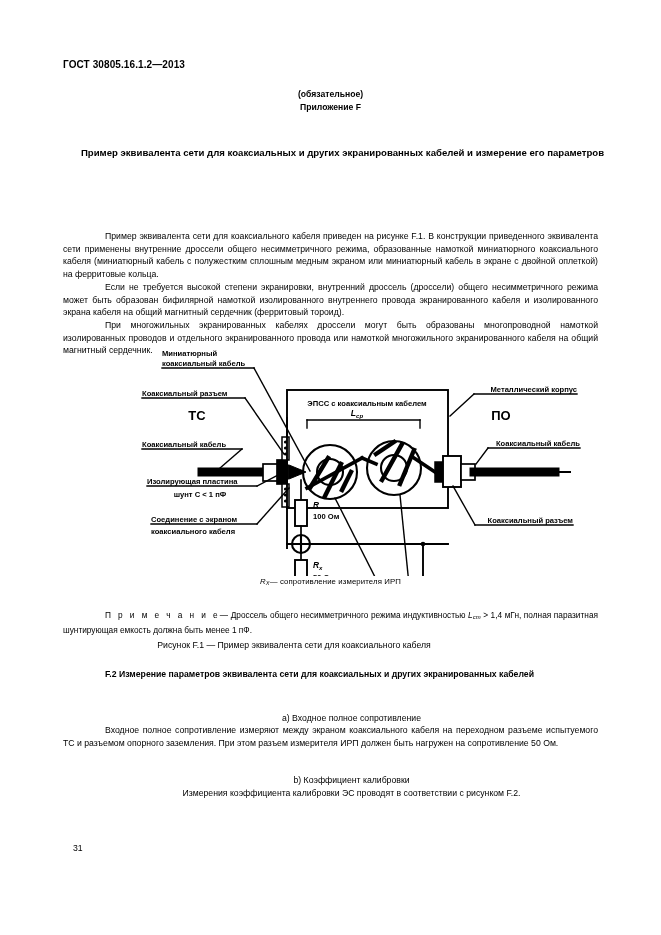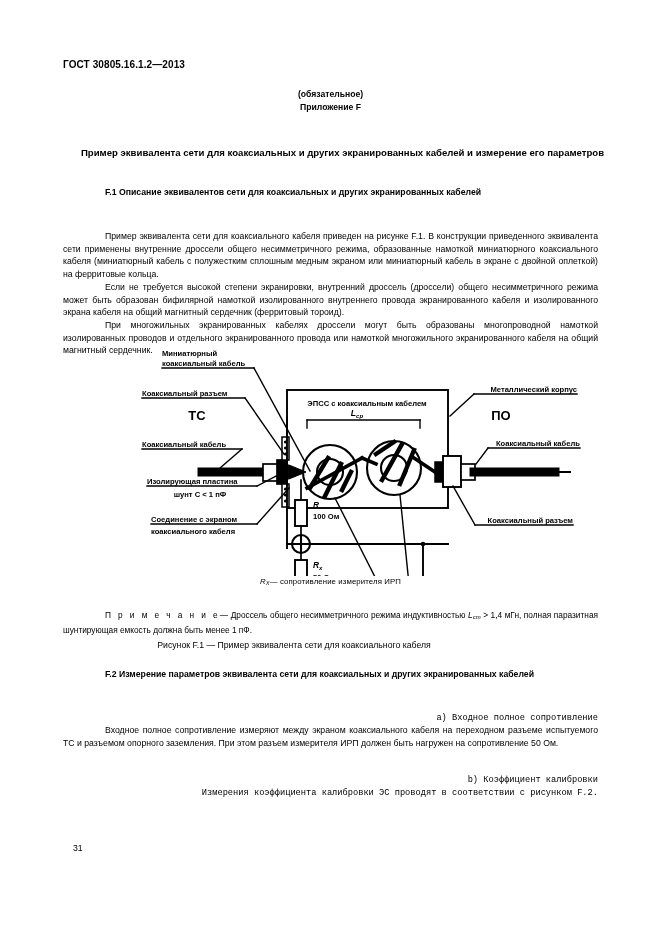--- a/index.html
+++ b/index.html
@@ -74,21 +74,21 @@
     position: absolute;
     left: 63px;
     width: 535px;
     font-size: 8.7px;
     line-height: 12.55px;
     text-align: justify;
     text-indent: 42px;
     text-justify: inter-word;
     margin-top: 27px;
   }
-  .para.listitem { text-indent: 42px; text-align: right; font-family: Liberation Mono, monospace; }
+  .para.listitem { text-indent: 42px; text-align: center; }
 
   #p1 { top: 203px; }
   #p2 { top: 254px; }
   #p3 { top: 292px; }
 
   #f2a   { top: 685px; }
   #f2p1  { top: 697px; }
   #f2b   { top: 747px; }
   #f2p2  { top: 760px; }
 
@@ -156,21 +156,20 @@
 
   <div class="doc-header">ГОСТ 30805.16.1.2—2013</div>
 
   <div class="annex-block">
     <div>(обязательное)</div>
     <div>Приложение F</div>
   </div>
 
   <div class="main-title">Пример эквивалента сети для коаксиальных и других экранированных кабелей и измерение его параметров</div>
 
-  <div class="sec-head" id="sec-f1">F.1 Описание эквивалентов сети для коаксиальных и других экранированных кабелей</div>
 
   <div class="para" id="p1">Пример эквивалента сети для коаксиального кабеля приведен на рисунке F.1. В конструкции приведенного эквивалента сети применены внутренние дроссели общего несимметричного режима, образованные намоткой миниатюрного коаксиального кабеля (миниатюрный кабель с полужестким сплошным медным экраном или миниатюрный кабель в экране с двойной оплеткой) на ферритовые кольца.</div>
 
   <div class="para" id="p3">При многожильных экранированных кабелях дроссели могут быть образованы многопроводной намоткой изолированных проводов и отдельного экранированного провода или намоткой многожильного экранированного кабеля на общий магнитный сердечник.</div>
 
   <div class="para" id="p2">Если не требуется высокой степени экранировки, внутренний дроссель (дроссели) общего несимметричного режима может быть образован бифилярной намоткой изолированного внутреннего провода экранированного кабеля и изолированного экрана кабеля на общий магнитный сердечник (ферритовый тороид).</div>
 
   <div class="figure">
     <svg width="661" height="238" viewBox="0 0 661 238" xmlns="http://www.w3.org/2000/svg">
       <g fill="none" stroke="#000" stroke-width="1.6" stroke-linecap="square">

